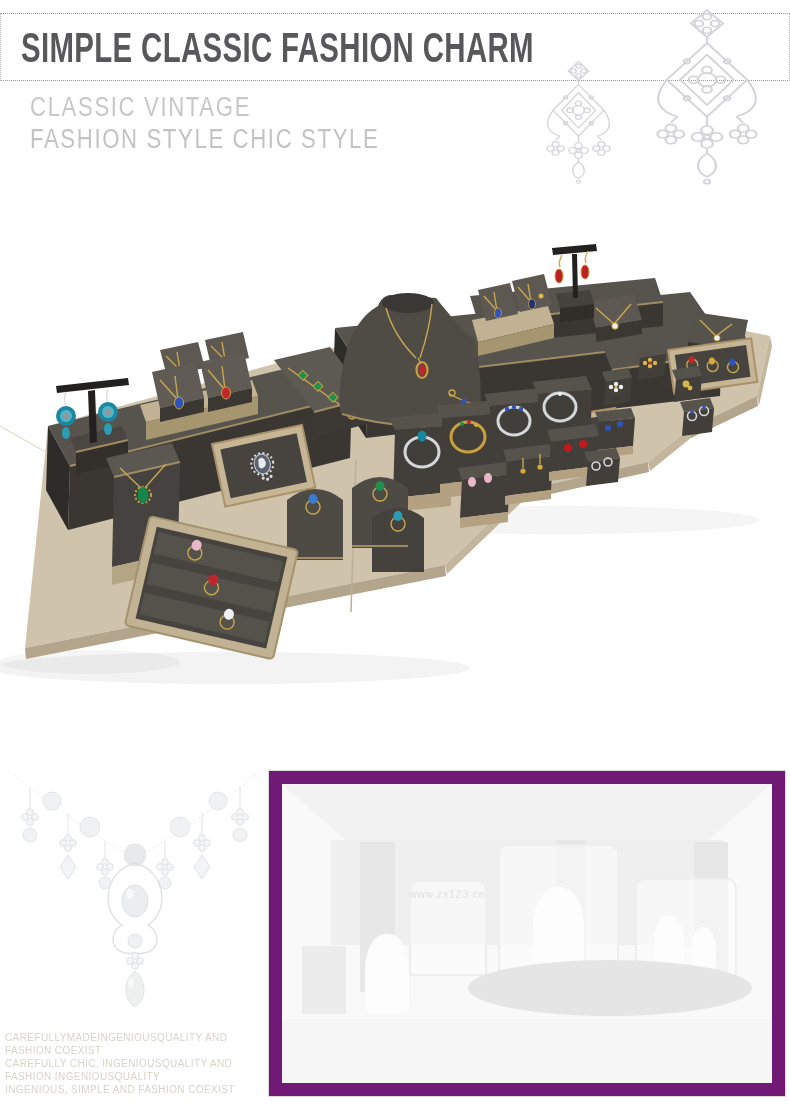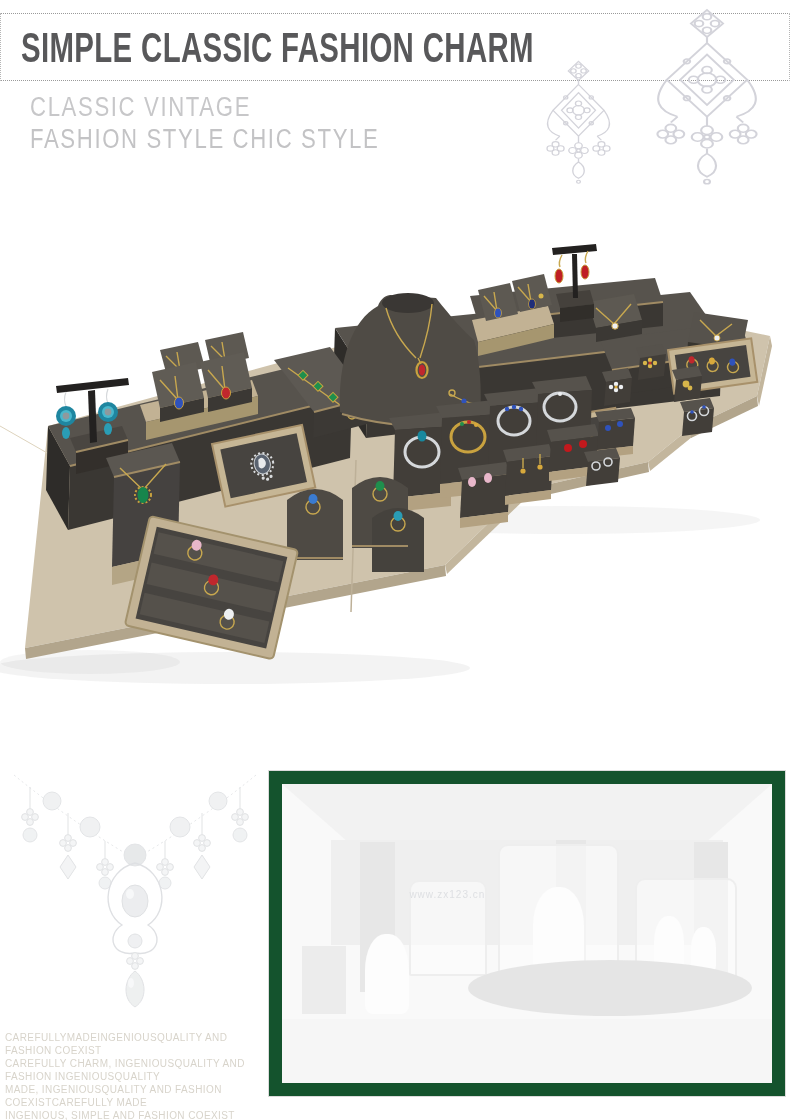--- a/index.html
+++ b/index.html
@@ -14,21 +14,21 @@
   .main-title{position:absolute;left:21px;top:24px;font-size:42px;font-weight:bold;
     color:#58585a;letter-spacing:.5px;transform:scaleX(.70);transform-origin:0 50%;
     white-space:nowrap;}
   .sub1{position:absolute;left:30px;top:92px;font-size:27px;color:#c7c7c9;
     letter-spacing:2px;transform:scaleX(.82);transform-origin:0 50%;white-space:nowrap;}
   .sub2{position:absolute;left:30px;top:124px;font-size:27px;color:#c3c3c5;
     letter-spacing:2px;transform:scaleX(.82);transform-origin:0 50%;white-space:nowrap;}
 
   
   .store-frame{position:absolute;left:268px;top:770px;width:516px;height:325px;
-    border:1px solid #dbdbdb;background:#14532d;}
+    border:1px solid #dbdbdb;background:#701a75;}
   .store-scene{position:absolute;left:13px;top:13px;right:13px;bottom:13px;
     background:#f4f4f4;overflow:hidden;}
   .store-scene div{position:absolute;}
   .ceiling{left:0;top:0;width:100%;height:56px;background:#e9e9e9;
     clip-path:polygon(0 0,100% 0,87% 100%,13% 100%);}
   .backwall{left:10%;top:56px;width:80%;height:105px;background:#e4e4e4;}
   .pillar{background:#d6d6d6;}
   .case{border:2px solid #e2e2e2;background:rgba(251,251,251,.55);
     border-radius:10px 10px 2px 2px;}
   .bustwhite{background:#fbfbfb;border-radius:45% 45% 8px 8px;}
@@ -532,17 +532,16 @@
     <div class="pillar" style="left:4%;top:162px;width:9%;height:68px;background:#dedede;"></div>
     <div class="table" style="left:38%;top:176px;width:58%;height:56px;"></div>
     <div class="floor"></div>
     <div class="watermark">www.zx123.cn</div>
     <div class="wash"></div>
   </div>
 </div>
 
 <div class="footer-lines">
   <div>CAREFULLYMADEINGENIOUSQUALITY AND FASHION COEXIST</div>
-  <div>CAREFULLY CHARM, INGENIOUSQUALITY AND</div>
+  <div>CAREFULLY CHIC, INGENIOUSQUALITY AND</div>
   <div>FASHION INGENIOUSQUALITY</div>
-  <div>MADE, INGENIOUSQUALITY AND FASHION COEXISTCAREFULLY MADE</div>
   <div>INGENIOUS, SIMPLE AND FASHION COEXIST</div>
 </div>
 
 </body></html>

